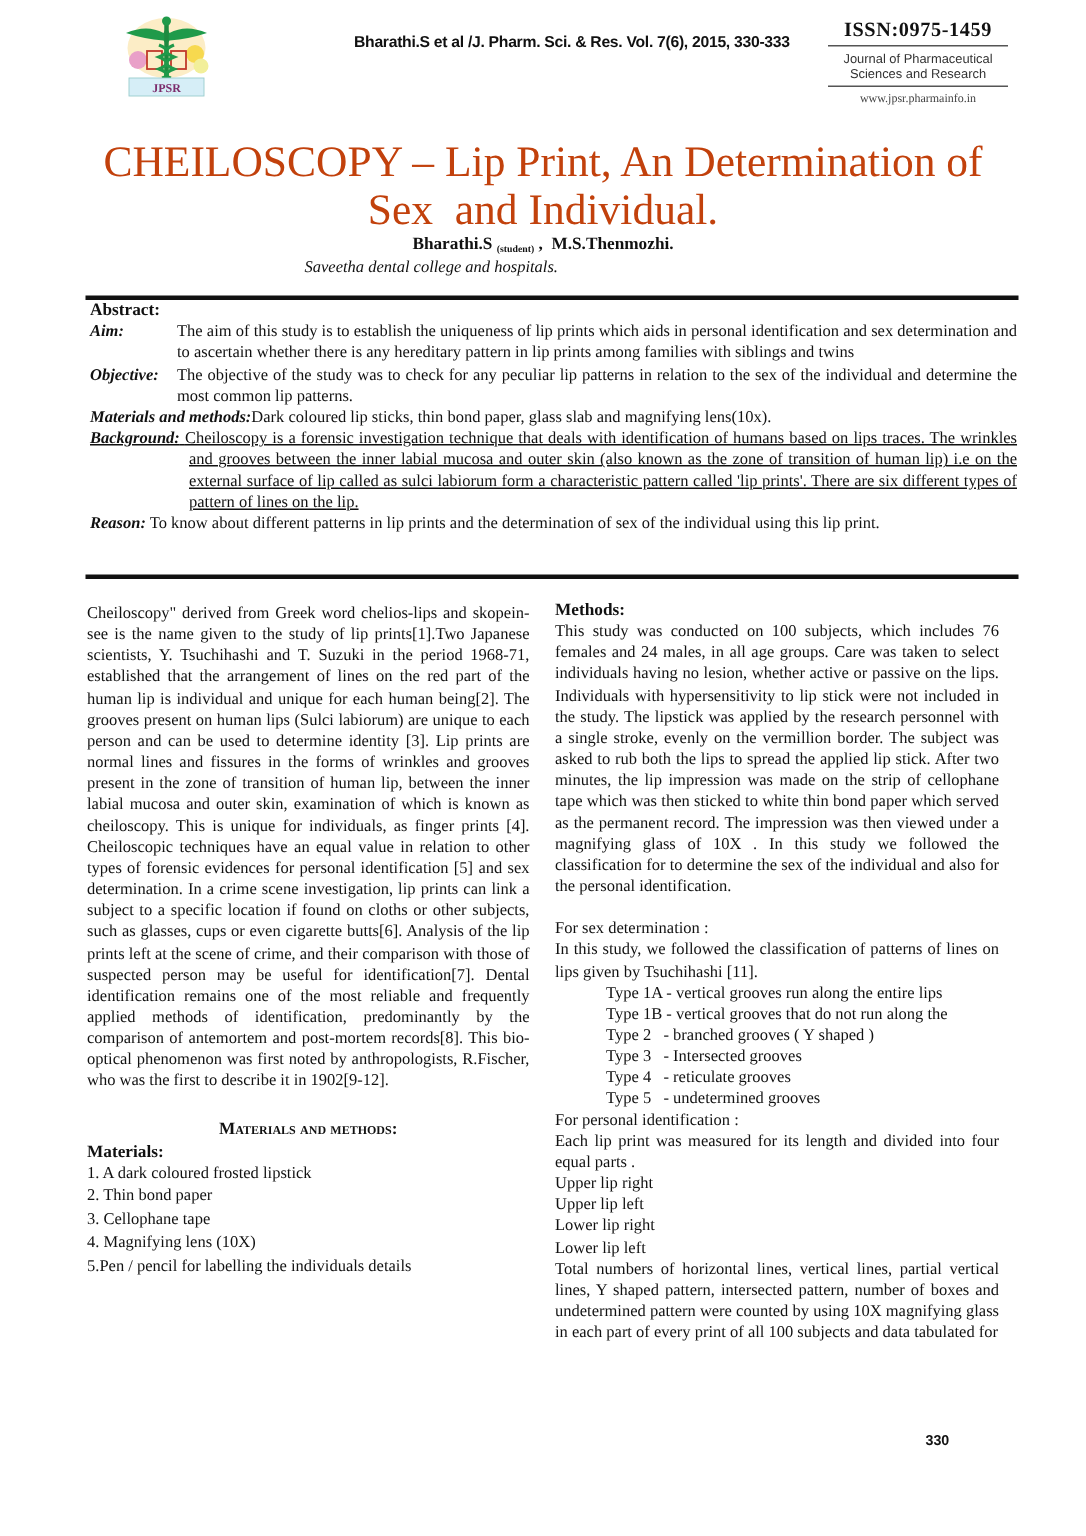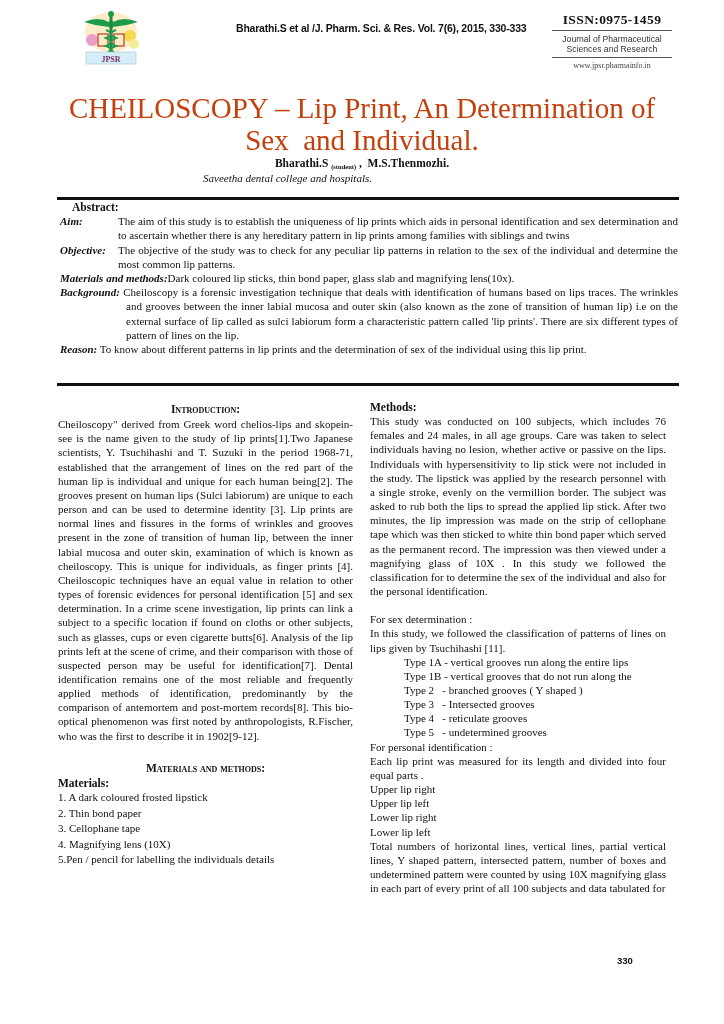--- a/index.html
+++ b/index.html
@@ -21,26 +21,26 @@
   
   .title { left: 30px; width: 664px; top: 92px; text-align: center; font-size: 29px; line-height: 32px; color: #c2410c; }
   .authors { left: 0; width: 724px; top: 157px; text-align: center; font-size: 11.5px; font-weight: bold; }
   .authors .sub { font-size: 6.5px; font-weight: bold; vertical-align: -2px; }
   .affil { left: 0; width: 575px; top: 172px; text-align: center; font-size: 11px; font-style: italic; }
 
   .rule { left: 57px; width: 622px; height: 3px; background: #111; }
 
   
   .abstract { left: 60px; top: 200px; width: 618px; font-size: 11px; line-height: 14.2px; }
-  .abstract .head { font-weight: bold; font-size: 11.5px; margin-left: 12px; }
+  .abstract .head { font-weight: bold; font-size: 11.5px; }
   .ab-row { position: relative; text-align: justify; }
   .ab-row .lbl { font-weight: bold; font-style: italic; }
   .ab-hang { padding-left: 58px; text-indent: -58px; }
   .ab-hang .lbl { display: inline-block; width: 58px; text-indent: 0; }
-  .ab-hang2 { padding-left: 66px; text-indent: -66px; }
+  .ab-hang2 { padding-left: 66px; text-indent: -66px; text-decoration: underline; }
 
   
   .col { font-size: 11px; line-height: 14.15px; text-align: justify; }
   .col-left { left: 58px; top: 402px; width: 295px; }
   .col-right { left: 370px; top: 400px; width: 296px; }
   .sec-head { text-align: center; font-weight: bold; font-variant: small-caps; font-size: 11.5px; margin-bottom: 1px; }
   .sub-head { font-weight: bold; font-size: 11.5px; }
   .list-item { line-height: 15.5px; text-align: left; }
   .para { margin: 0; }
   .indent { padding-left: 34px; text-align: left; }
@@ -109,21 +109,20 @@
     <span class="lbl">Background:</span> <span>Cheiloscopy is a forensic investigation technique that deals with identification of humans based on lips traces. The wrinkles and grooves between the inner labial mucosa and outer skin (also known as the zone of transition of human lip) i.e on the external surface of lip called as sulci labiorum form a characteristic pattern called 'lip prints'. There are six different types of pattern of lines on the lip.</span>
   </div>
   <div class="ab-row">
     <span class="lbl">Reason:</span> <span>To know about different patterns in lip prints and the determination of sex of the individual using this lip print.</span>
   </div>
 </div>
 
 <div class="abs rule" style="top:383px;"></div>
 
 <div class="abs col col-left">
-  <div class="sec-head">Introduction:</div>
   <p class="para">Cheiloscopy" derived from Greek word chelios-lips and skopein-see is the name given to the study of lip prints[1].Two Japanese scientists, Y. Tsuchihashi and T. Suzuki in the period 1968-71, established that the arrangement of lines on the red part of the human lip is individual and unique for each human being[2]. The grooves present on human lips (Sulci labiorum) are unique to each person and can be used to determine identity [3]. Lip prints are normal lines and fissures in the forms of wrinkles and grooves present in the zone of transition of human lip, between the inner labial mucosa and outer skin, examination of which is known as cheiloscopy. This is unique for individuals, as finger prints [4]. Cheiloscopic techniques have an equal value in relation to other types of forensic evidences for personal identification [5] and sex determination. In a crime scene investigation, lip prints can link a subject to a specific location if found on cloths or other subjects, such as glasses, cups or even cigarette butts[6]. Analysis of the lip prints left at the scene of crime, and their comparison with those of suspected person may be useful for identification[7]. Dental identification remains one of the most reliable and frequently applied methods of identification, predominantly by the comparison of antemortem and post-mortem records[8]. This bio-optical phenomenon was first noted by anthropologists, R.Fischer, who was the first to describe it in 1902[9-12].</p>
   <div class="gap" style="height:18px;"></div>
   <div class="sec-head">Materials and methods:</div>
   <div class="sub-head">Materials:</div>
   <div class="list-item">1. A dark coloured frosted lipstick</div>
   <div class="list-item">2. Thin bond paper</div>
   <div class="list-item">3. Cellophane tape</div>
   <div class="list-item">4. Magnifying lens (10X)</div>
   <div class="list-item">5.Pen / pencil for labelling the individuals details</div>
 </div>

